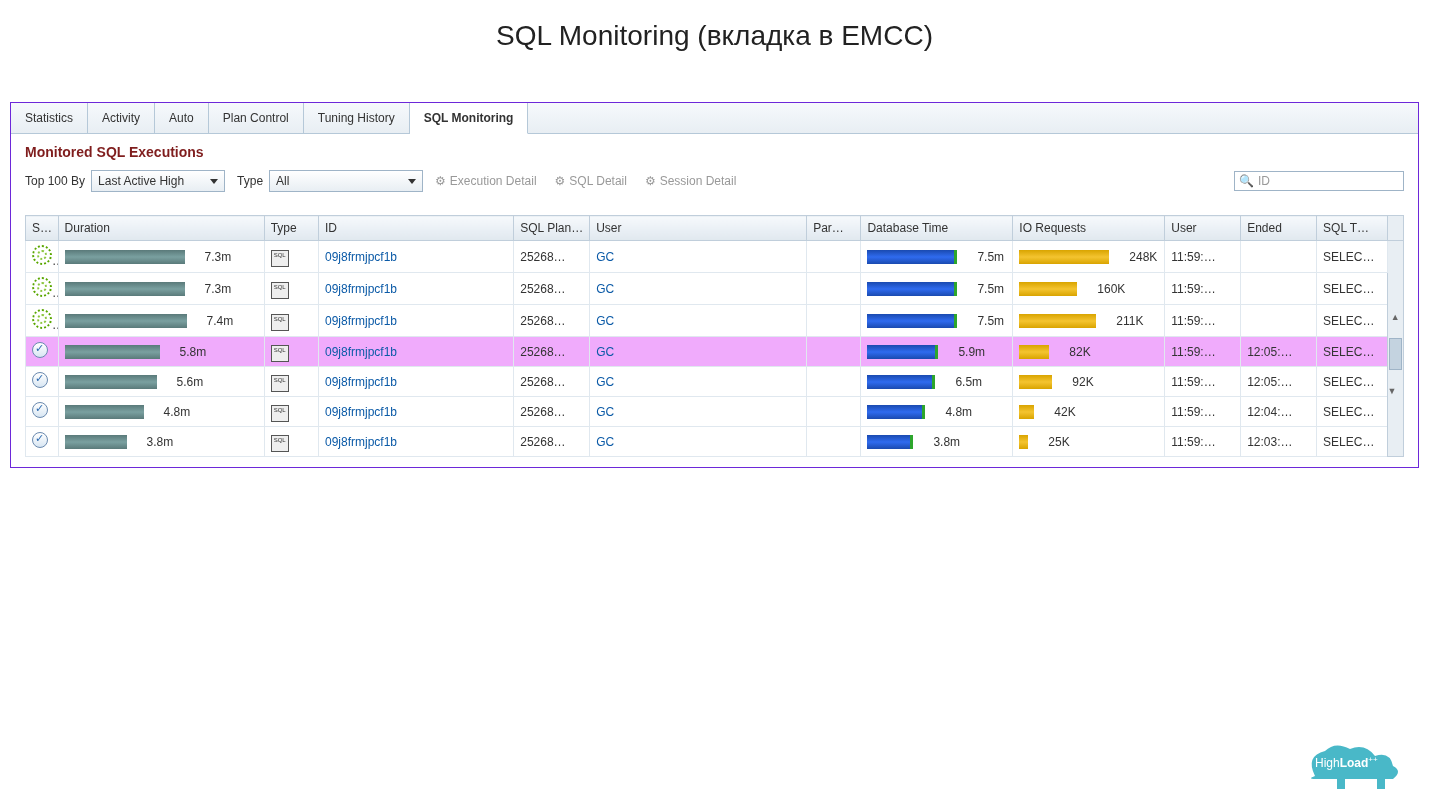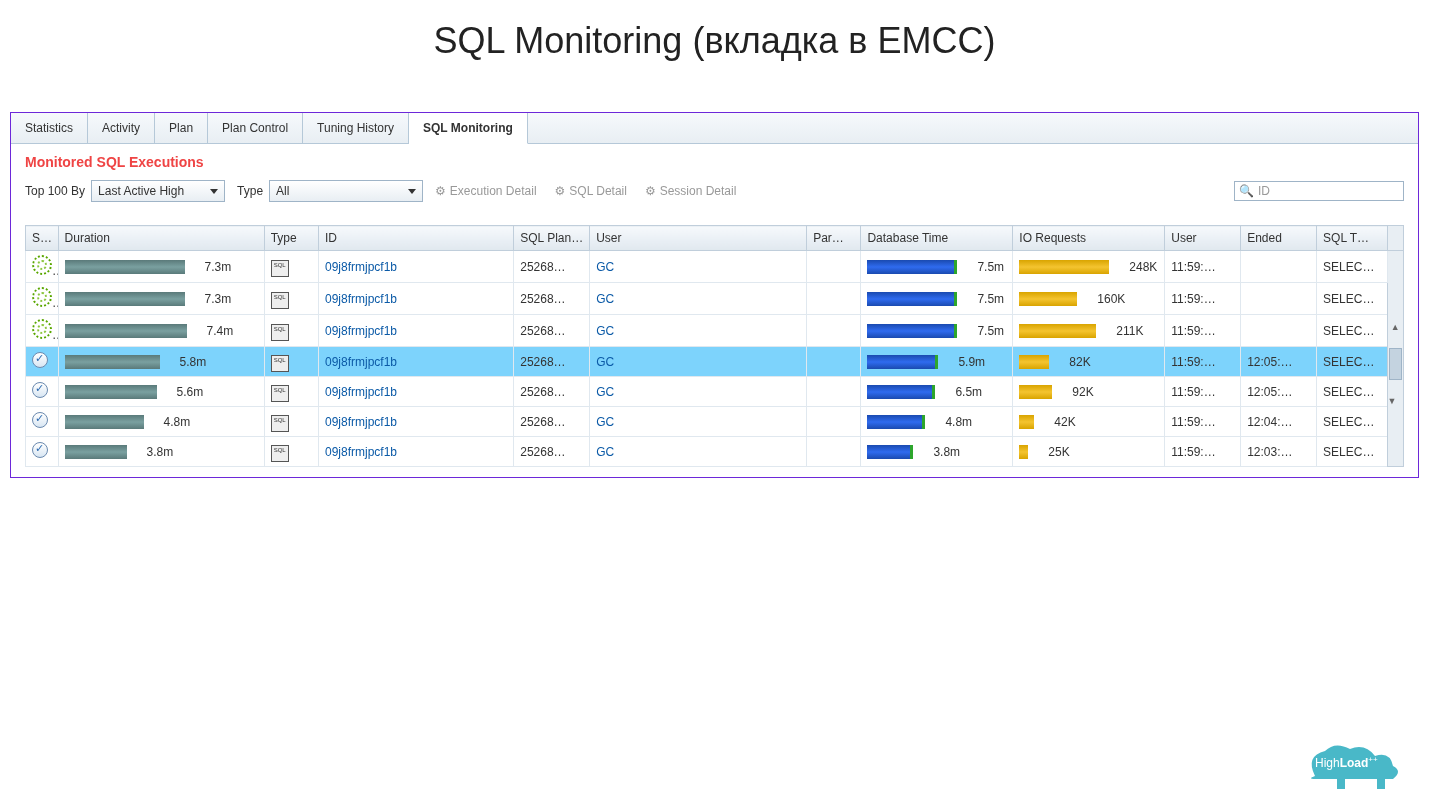--- a/index.html
+++ b/index.html
@@ -1,34 +1,34 @@
 <!DOCTYPE html>
 <html><head>
 <meta charset="utf-8">
 <style>
   html,body{margin:0;padding:0;font-family:Tahoma,Arial,sans-serif;font-size:12px;color:#333;background:#fff}
-  .slide-title{font-size:36px;color:#222;text-align:center;padding:20px 0 10px;font-weight:400}
+  .slide-title{font-size:28px;color:#222;text-align:center;padding:20px 0 10px;font-weight:400}
   .panel{margin:40px 10px 0;border:1px solid #6d28d9}
   .tabs{display:flex;background:linear-gradient(#f6f9fc,#e8eef3);border-bottom:1px solid #b5c8d8}
   .tab{padding:8px 14px;border-right:1px solid #b5c8d8;color:#333;cursor:pointer}
   .tab.active{background:#fff;font-weight:bold;border-bottom:1px solid #fff;margin-bottom:-1px}
   .content{padding:10px 14px;background:#fff}
-  .section-title{color:#ef4444;font-weight:bold;font-size:14px;margin-bottom:10px}
+  .section-title{color:#7f1d1d;font-weight:bold;font-size:14px;margin-bottom:10px}
   .topbar{display:flex;align-items:center;gap:6px;margin-bottom:23px}
   .dropdown{display:flex;align-items:center;border:1px solid #9fb4c7;background:linear-gradient(#fff,#e8eef3);padding:3px 6px;min-width:100px}
   .dropdown span{flex:1}
   .caret{width:0;height:0;border-left:4px solid transparent;border-right:4px solid transparent;border-top:5px solid #333;margin-left:6px}
   .toolbar-btn{display:flex;align-items:center;gap:4px;color:#999;padding:3px 6px}
   .search-box{margin-left:auto;display:flex;align-items:center;border:1px solid #9fb4c7;padding:2px 4px;min-width:160px;background:#fff}
   .refresh-line{display:flex;align-items:center;gap:10px;justify-content:flex-end;margin-bottom:8px;color:#444}
   .refresh-icon{width:16px;height:16px;border:2px solid #333;border-radius:50%;border-left-color:transparent;position:relative;cursor:pointer}
   table{border-collapse:collapse;width:100%;font-size:12px;table-layout:fixed}
   th{background:linear-gradient(#f6f9fc,#e0e8ef);border:1px solid #c0cedb;padding:5px 6px;text-align:left;font-weight:normal;color:#333;overflow:hidden;white-space:nowrap;text-overflow:ellipsis}
   td{border:1px solid #e0e8ef;padding:4px 6px;white-space:nowrap;overflow:hidden;text-overflow:ellipsis}
-  tr.sel td{background:#7dd3fc}
+  tr.sel td{background:#f0abfc}
   .status-run{display:inline-block;width:16px;height:16px;border-radius:50%;border:2px dotted #5aa700;position:relative}
   .status-run::after{content:'';position:absolute;inset:3px;border-radius:50%;border:2px dotted #8cc63f}
   .status-done{display:inline-block;width:14px;height:14px;border-radius:50%;border:1px solid #6b8aaf;background:linear-gradient(#fff,#d8e6f3);position:relative}
   .status-done::after{content:'✓';position:absolute;left:2px;top:-1px;color:#2d6ab0;font-size:11px}
   .type-icon{display:inline-block;width:16px;height:14px;border:1px solid #555;background:#eee;position:relative;font-size:6px;line-height:6px;text-align:center;padding-top:1px;color:#333}
   .bar-wrap{display:flex;align-items:center;gap:20px}
   .bar{height:14px;background:linear-gradient(#5a7a7a,#7aa0a0,#5a7a7a);flex-shrink:0}
   .db-bar{height:14px;background:linear-gradient(#1a4ab0,#2f6bef,#1a4ab0);position:relative;flex-shrink:0}
   .db-bar::after{content:'';position:absolute;right:0;top:0;bottom:0;width:3px;background:#2da62d}
   .io-bar{height:14px;background:linear-gradient(#d9a400,#f4c430,#d9a400);flex-shrink:0}
@@ -41,21 +41,21 @@
 </style>
 </head>
 <body>
 
 <div class="slide-title">SQL Monitoring (вкладка в EMCC)</div>
 
 <div class="panel">
   <div class="tabs" id="tabs">
       <div class="tab">Statistics</div>
       <div class="tab">Activity</div>
-      <div class="tab">Plan</div>
+      <div class="tab">Auto</div>
       <div class="tab">Plan Control</div>
       <div class="tab">Tuning History</div>
       <div class="tab active">SQL Monitoring</div>
     </div>
   <div class="content">
     <div class="header-row">
       <div class="section-title">Monitored SQL Executions</div>
       <div style="flex:1"></div>
     </div>
     <div class="topbar">

